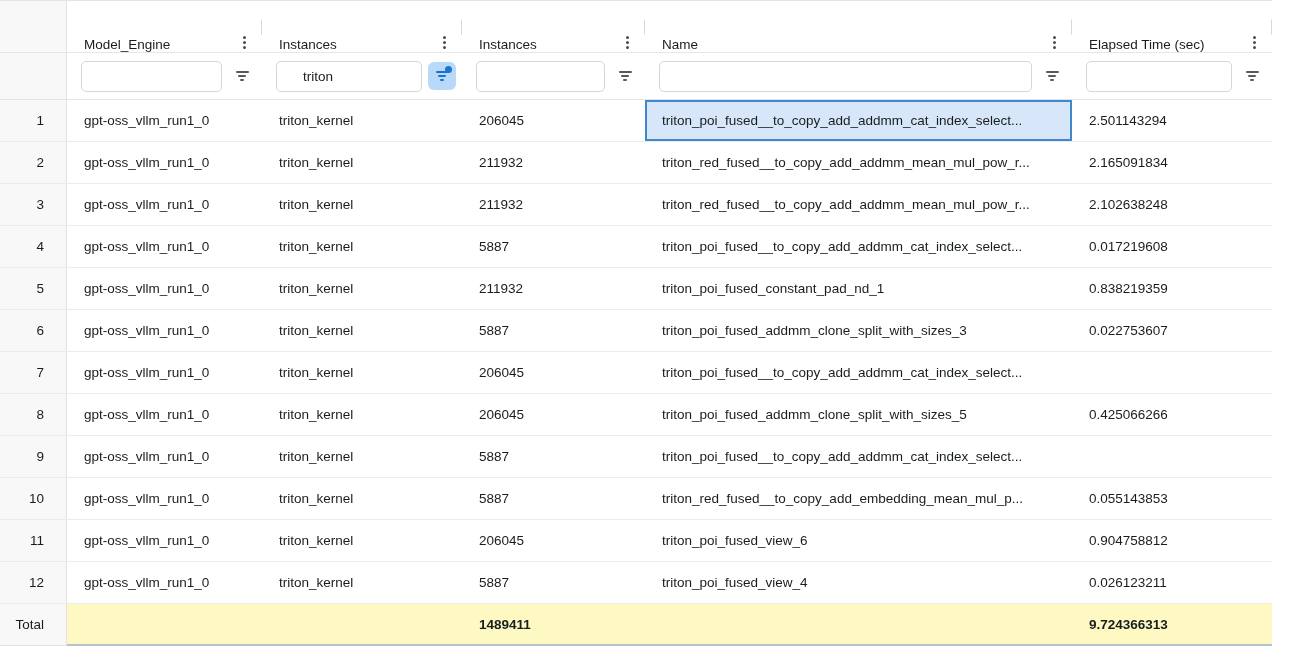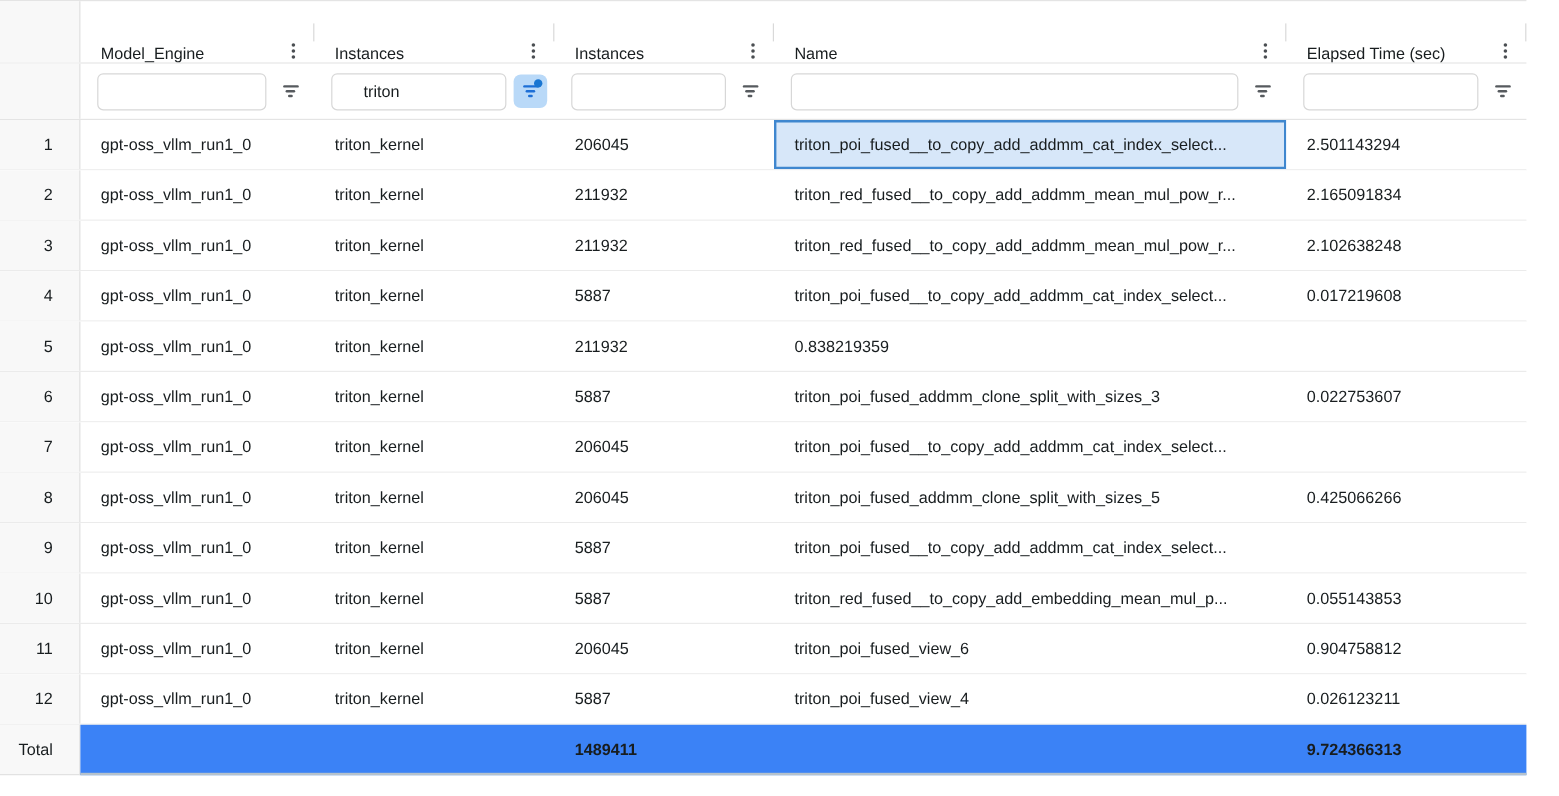--- a/index.html
+++ b/index.html
@@ -40,21 +40,21 @@
   .fbtn-active .funnel i { background: #1d6fd6; }
   .fbtn-active .dot { position: absolute; top: 4px; right: 4px; width: 7px; height: 7px; border-radius: 50%; background: #1976d2; }
 
   
   .drow { height: 42px; border-bottom: 1px solid #ebebeb; background: #fff; }
   .dcell { display: flex; align-items: center; padding: 0 10px 0 17px; font-size: 13.5px; white-space: nowrap; overflow: hidden; cursor: default; }
   .dcell.sel { background: #d7e7f9; box-shadow: inset 0 0 0 2px #3f87cf; }
 
   
   .trow { height: 42px; border-radius: 21px; }
-  .tband { display: flex; width: 1205px; background: #3b82f6; border-bottom: 2px solid #b6c2cc; }
+  .tband { display: flex; width: 1205px; background: #fef9c3; border-bottom: 2px solid #b6c2cc; }
   .trow .gutter { font-size: 13.5px; border-bottom: 1px solid #e2e2e2; }
   .tcell { display: flex; align-items: center; padding: 0 10px 0 17px; font-size: 13.5px; font-weight: 700; white-space: nowrap; }
 </style>
 </head>
 <body>
 
 <div class="viewport">
   <div class="grid">
 
     <div class="frow hdr">
@@ -186,20 +186,21 @@
       <div class="c2 dcell">triton_kernel</div>
       <div class="c3 dcell">5887</div>
       <div class="c4 dcell">triton_poi_fused__to_copy_add_addmm_cat_index_select...</div>
       <div class="c5 dcell">0.017219608</div>
     </div>
     <div class="frow drow">
       <div class="c0 gutter">5</div>
       <div class="c1 dcell">gpt-oss_vllm_run1_0</div>
       <div class="c2 dcell">triton_kernel</div>
       <div class="c3 dcell">211932</div>
+      <div class="c4 dcell">triton_poi_fused_constant_pad_nd_1</div>
       <div class="c5 dcell">0.838219359</div>
     </div>
     <div class="frow drow">
       <div class="c0 gutter">6</div>
       <div class="c1 dcell">gpt-oss_vllm_run1_0</div>
       <div class="c2 dcell">triton_kernel</div>
       <div class="c3 dcell">5887</div>
       <div class="c4 dcell">triton_poi_fused_addmm_clone_split_with_sizes_3</div>
       <div class="c5 dcell">0.022753607</div>
     </div>

